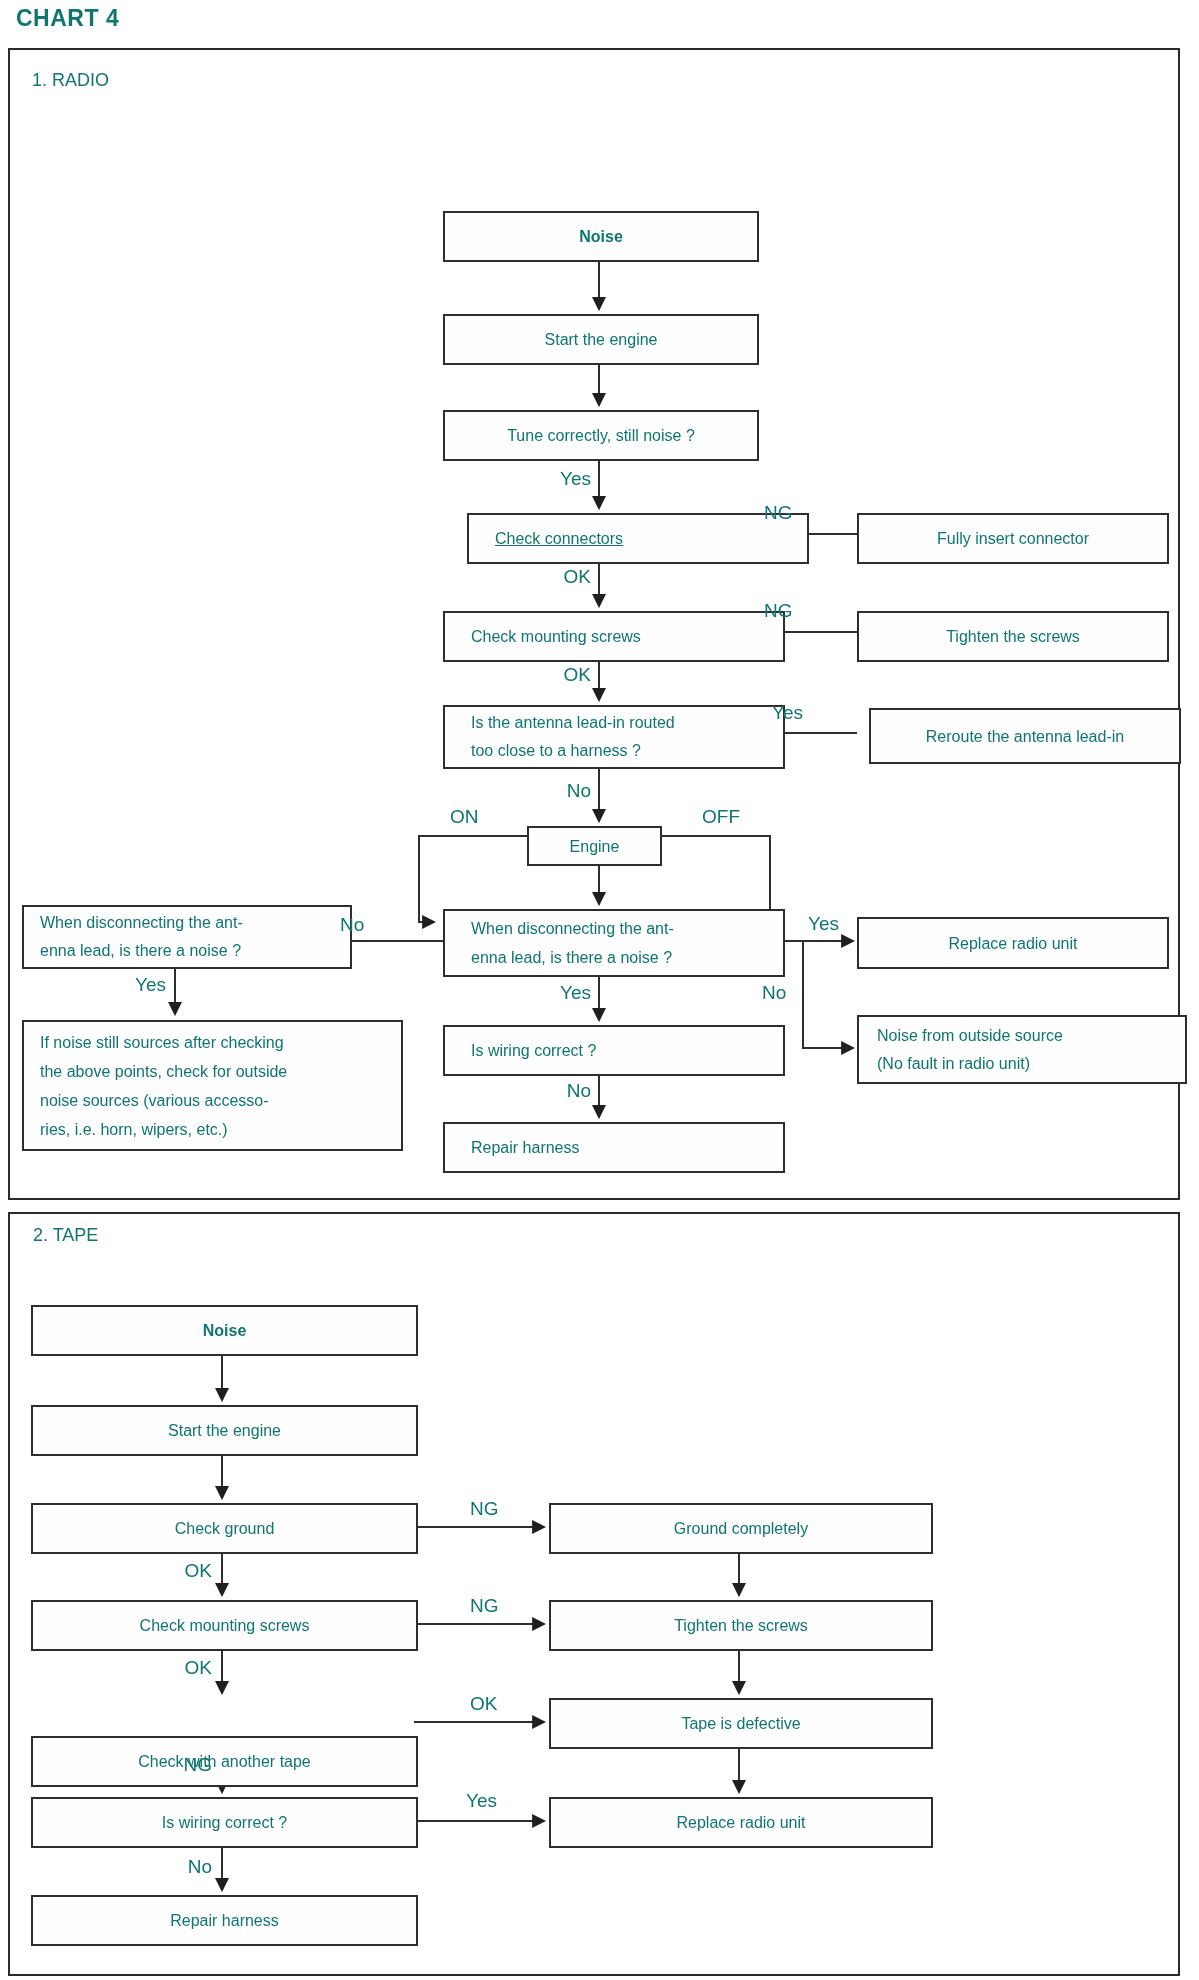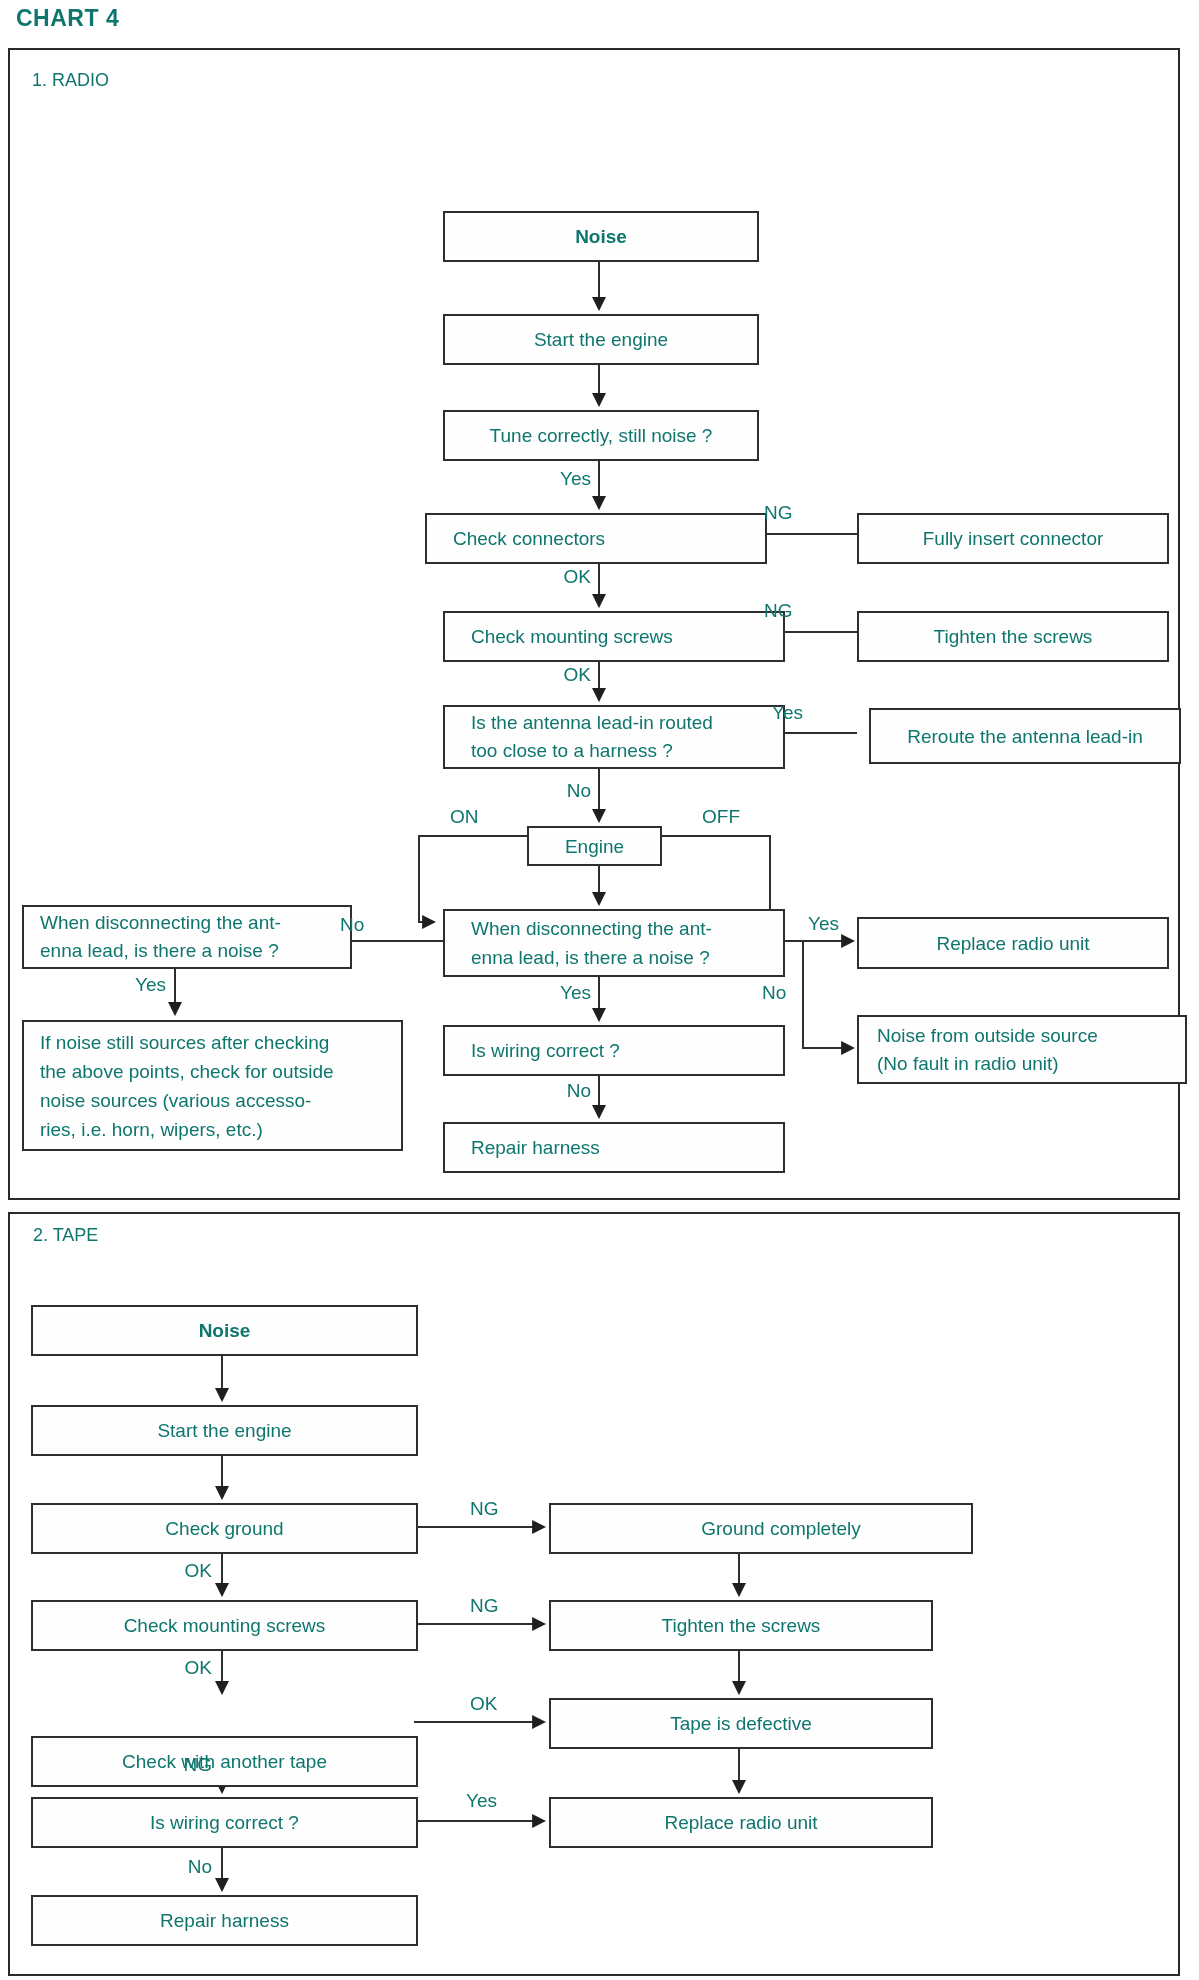--- a/index.html
+++ b/index.html
@@ -2,21 +2,21 @@
 <html><head>
 <meta charset="utf-8">
 <style>
   html,body{margin:0;padding:0;background:#f4f4f2;}
   #page{position:relative;width:1199px;height:1980px;background:#ffffff;
         font-family:"Liberation Sans","DejaVu Sans",sans-serif;color:#0f766e;overflow:hidden;}
   .chart-title{position:absolute;font-size:23px;font-weight:bold;letter-spacing:.5px;}
   .section{position:absolute;border:2px solid #2b2b2b;background:#fff;}
   .section-title{position:absolute;font-size:18px;}
   .node{position:absolute;border:2px solid #2e2e2e;background:#fefefe;z-index:2;
-        display:flex;flex-direction:column;justify-content:center;font-size:19px;line-height:27px;}
+        display:flex;flex-direction:column;justify-content:center;font-size:16px;line-height:27px;}
   .node.center{align-items:center;text-align:center;}
   .node.leftpad{padding-left:26px;align-items:flex-start;text-align:left;}
   .node.bold{font-weight:bold;}
   .elabel{position:absolute;font-size:19px;z-index:3;white-space:nowrap;}
   .elabel.ra{text-align:right;display:inline-block;}
   svg.wires{position:absolute;left:0;top:0;z-index:1;}
 </style>
 </head>
 <body>
 
@@ -81,21 +81,21 @@
 
   <div class="node center bold" style="left:443px;top:211px;width:312px;height:47px;">
       <span>Noise</span>
     </div>
   <div class="node center" style="left:443px;top:314px;width:312px;height:47px;">
       <span>Start the engine</span>
     </div>
   <div class="node center" style="left:443px;top:410px;width:312px;height:47px;align-items:center;">
       <span>Tune correctly, still noise ?</span>
     </div>
-  <div class="node leftpad" style="left:425px;top:513px;width:312px;height:47px;">
+  <div class="node leftpad" style="left:467px;top:513px;width:312px;height:47px;text-decoration:underline;">
       <span>Check connectors</span>
     </div>
   <div class="node center" style="left:857px;top:513px;width:308px;height:47px;">
       <span>Fully insert connector</span>
     </div>
   <div class="node leftpad" style="left:443px;top:611px;width:312px;height:47px;">
       <span>Check mounting screws</span>
     </div>
   <div class="node center" style="left:857px;top:611px;width:308px;height:47px;">
       <span>Tighten the screws</span>
@@ -156,21 +156,21 @@
 
   <div class="node center bold" style="left:31px;top:1305px;width:383px;height:47px;">
       <span>Noise</span>
     </div>
   <div class="node center" style="left:31px;top:1405px;width:383px;height:47px;">
       <span>Start the engine</span>
     </div>
   <div class="node center" style="left:31px;top:1503px;width:383px;height:47px;">
       <span>Check ground</span>
     </div>
-  <div class="node center" style="left:549px;top:1503px;width:380px;height:47px;padding-left:40px;">
+  <div class="node center" style="left:549px;top:1503px;width:380px;height:47px;">
       <span>Ground completely</span>
     </div>
   <div class="node center" style="left:31px;top:1600px;width:383px;height:47px;">
       <span>Check mounting screws</span>
     </div>
   <div class="node center" style="left:549px;top:1600px;width:380px;height:47px;">
       <span>Tighten the screws</span>
     </div>
   <div class="node center" style="left:31px;top:1736px;width:383px;height:47px;">
       <span>Check with another tape</span>

